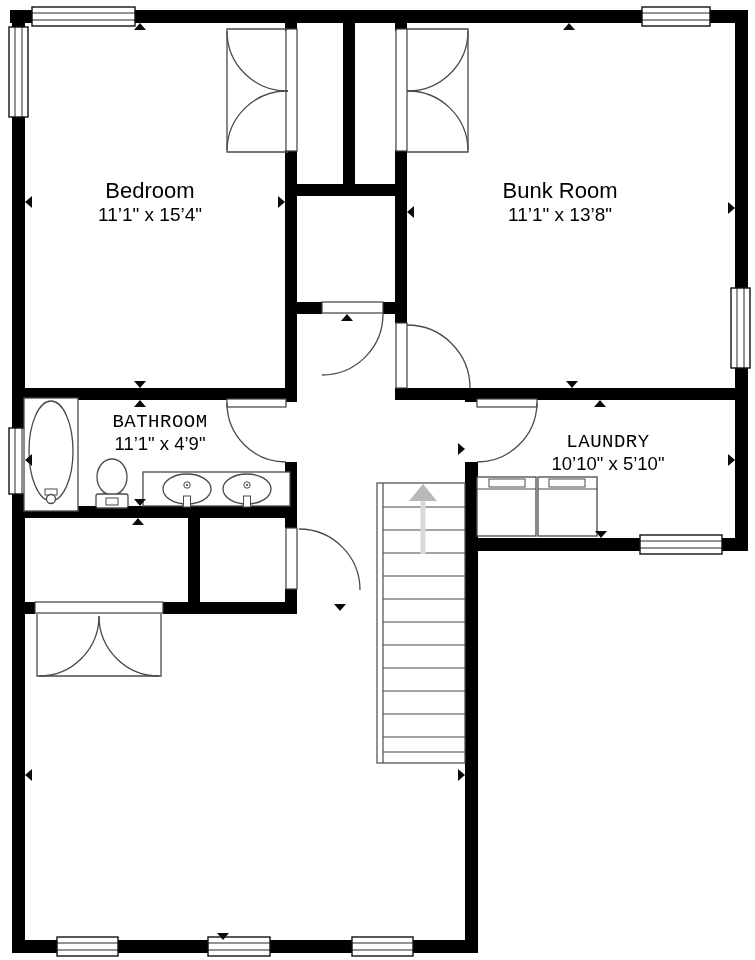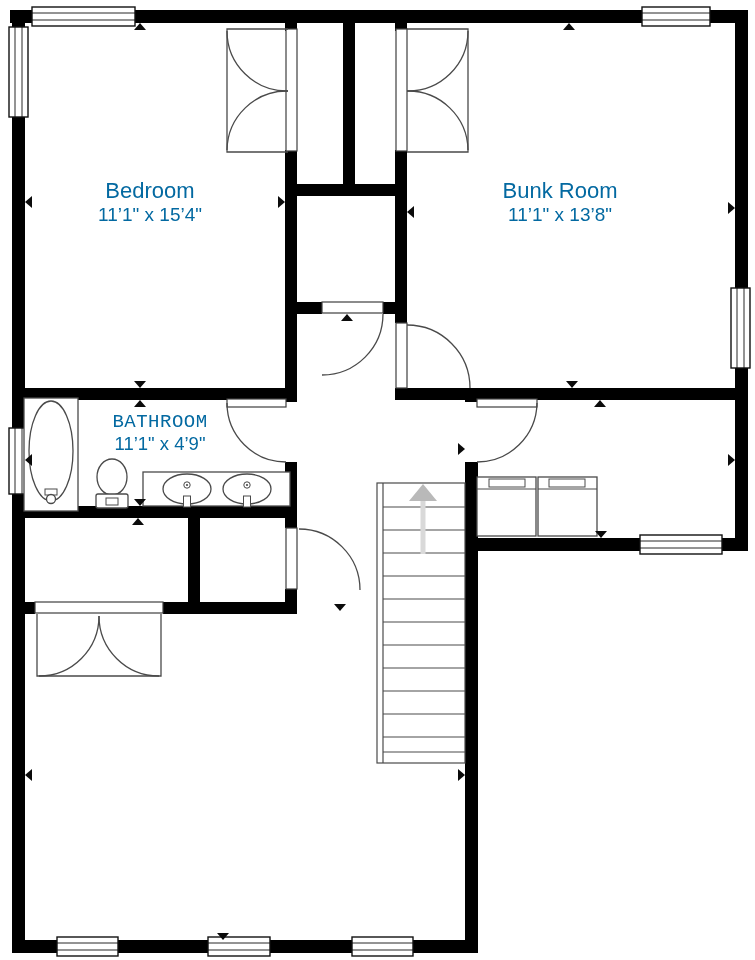--- a/index.html
+++ b/index.html
@@ -8,21 +8,21 @@
     width:755px;height:960px;
     background:#ffffff;
     font-family:"Liberation Sans","DejaVu Sans",sans-serif;
     overflow:hidden;
   }
   .plan svg{position:absolute;left:0;top:0;}
   .room-label{
     position:absolute;
     transform:translate(-50%,-50%);
     text-align:center;
-    color:#0369a1;
+    color:#000000;
     white-space:nowrap;
     pointer-events:none;
   }
   .room-label .room-name{font-size:22px;line-height:25px;font-weight:400;}
   .room-label .room-dims{font-size:19px;line-height:24px;font-weight:400;}
   .room-label.caps .room-name{font-size:19px;line-height:22px;letter-spacing:0.5px;font-family:Liberation Mono, monospace;}
   .room-label.caps .room-dims{font-size:18.5px;line-height:22px;}
 </style>
 </head>
 <body>
@@ -227,15 +227,19 @@
     <div class="room-name">Bunk Room</div>
     <div class="room-dims">11’1" x 13’8"</div>
   </div>
 
   <div class="room-label caps" style="left:160px;top:433px">
     <div class="room-name">BATHROOM</div>
     <div class="room-dims">11’1" x 4’9"</div>
   </div>
 
 
+  <div class="room-label caps" style="left:608px;top:453px">
+    <div class="room-name">LAUNDRY</div>
+    <div class="room-dims">10’10" x 5’10"</div>
+  </div>
 
 
 </div>
 
 </body></html>

